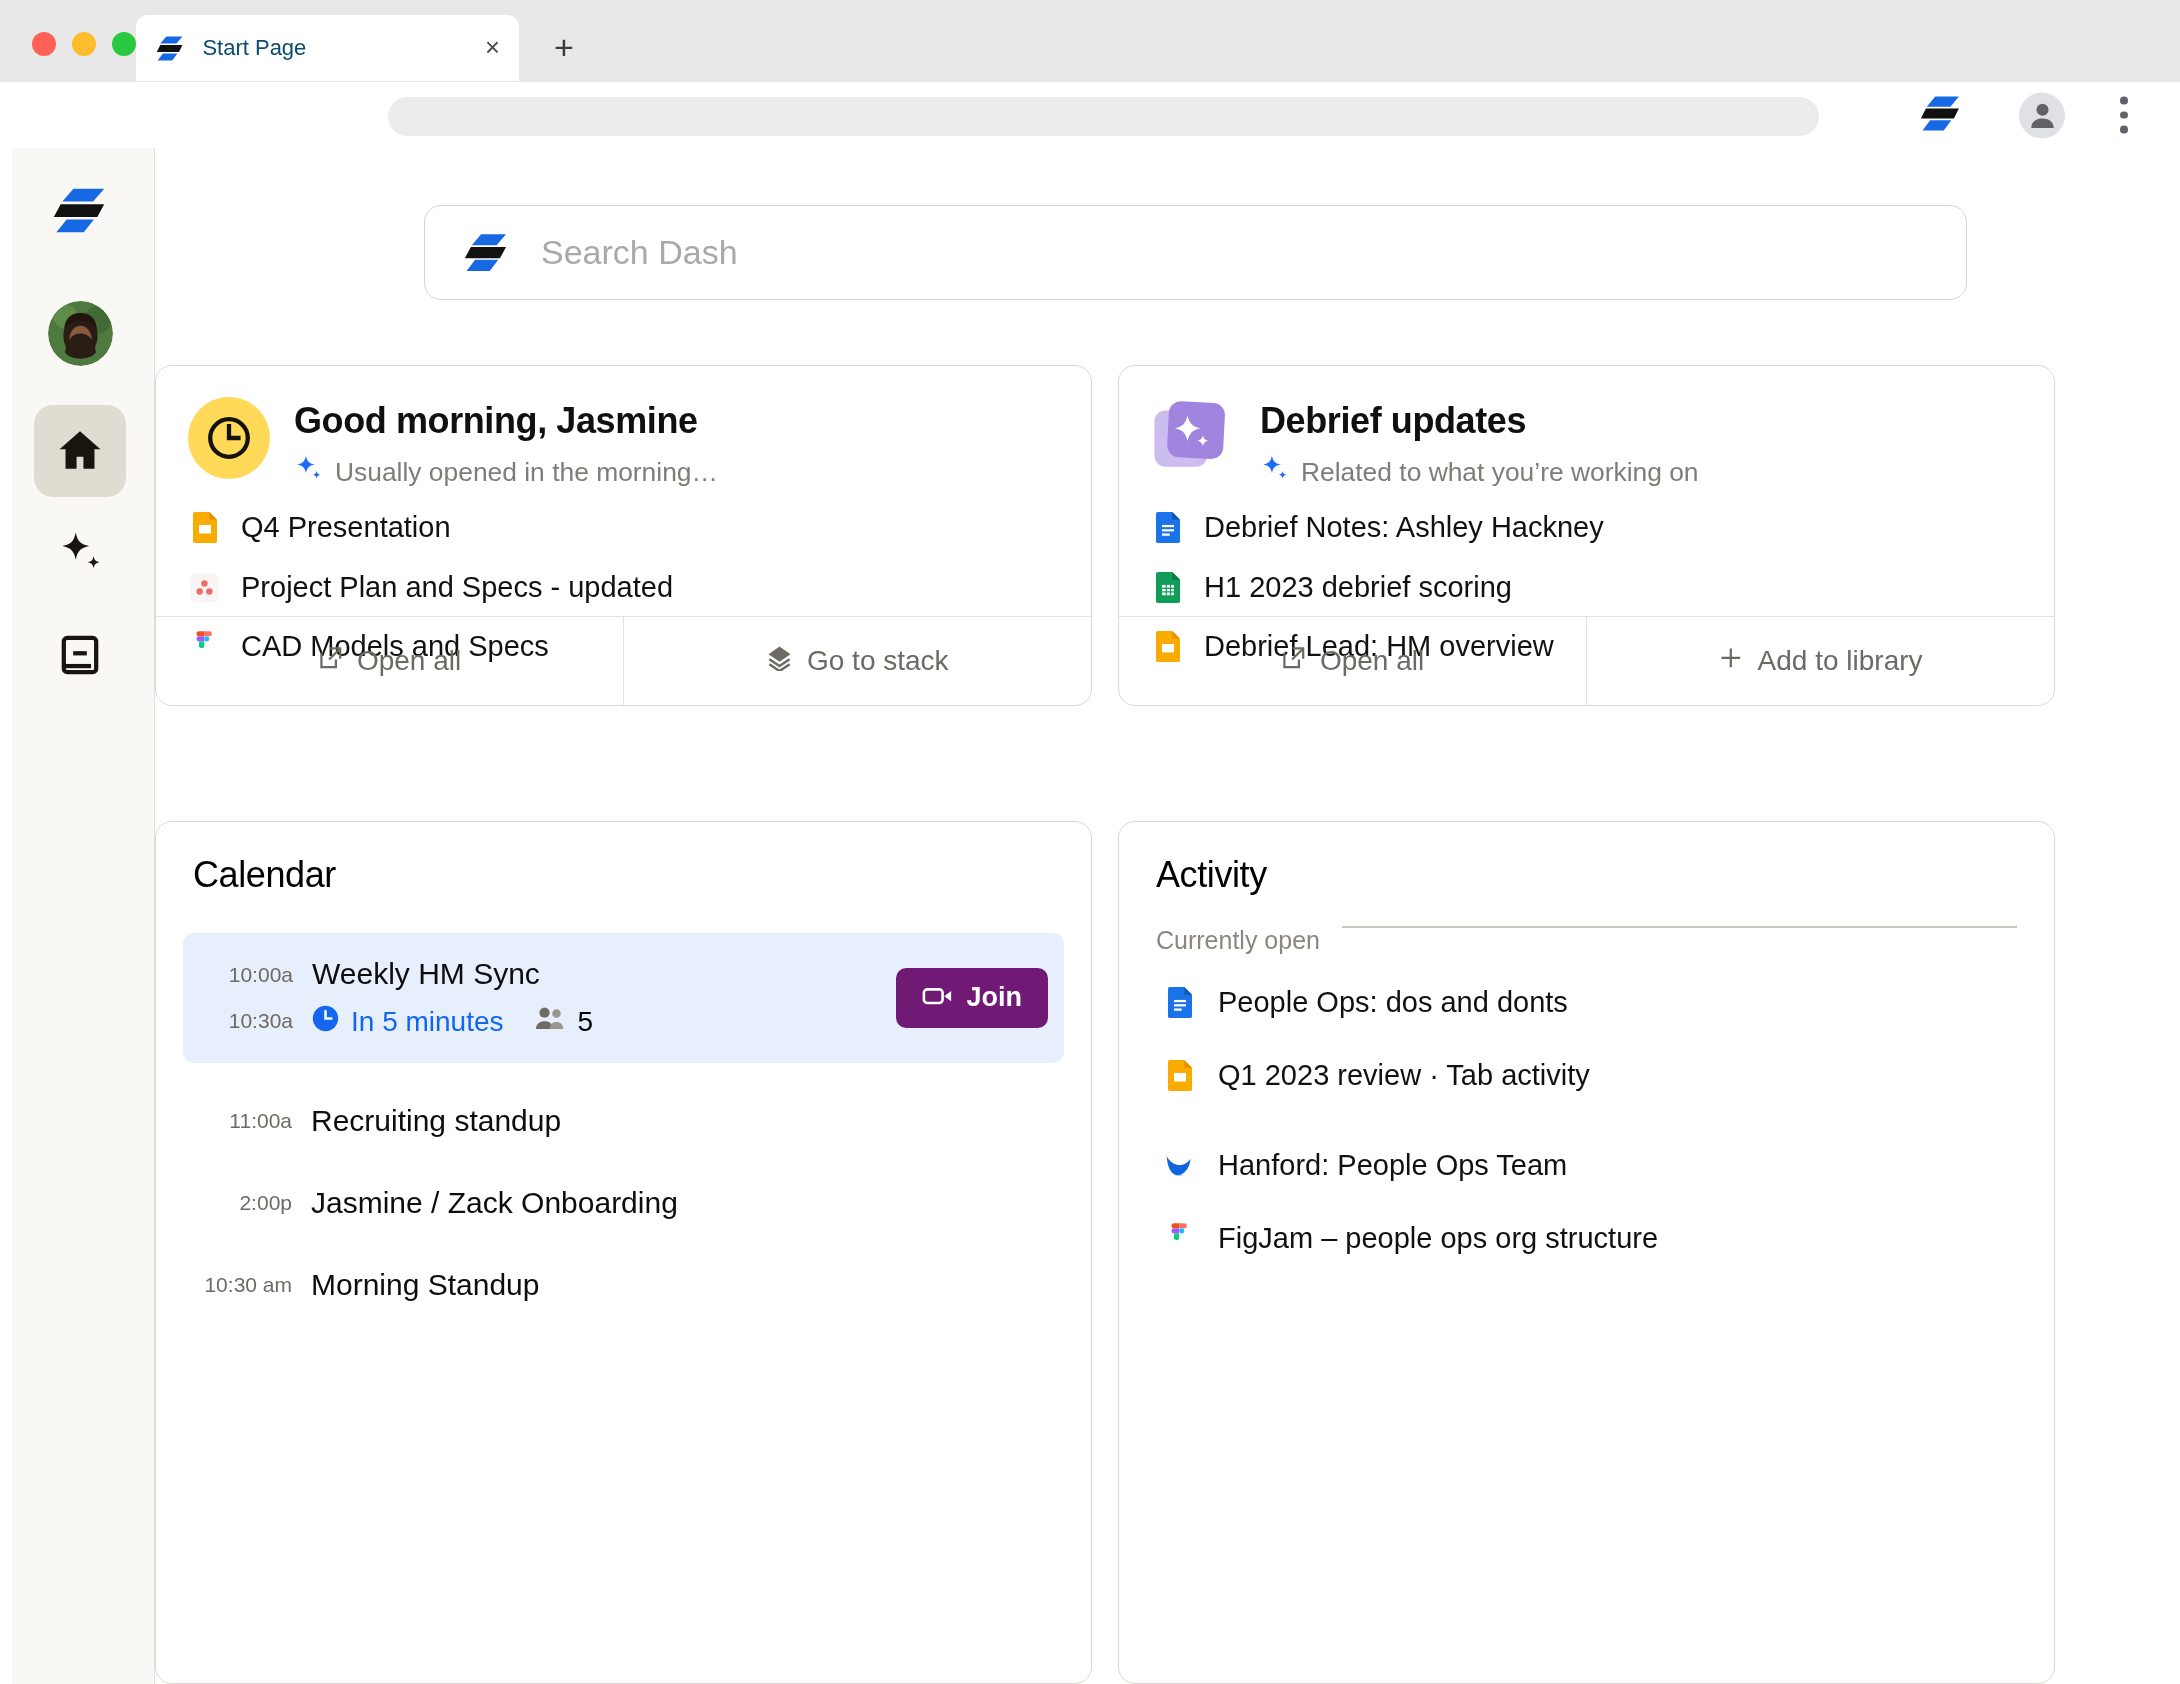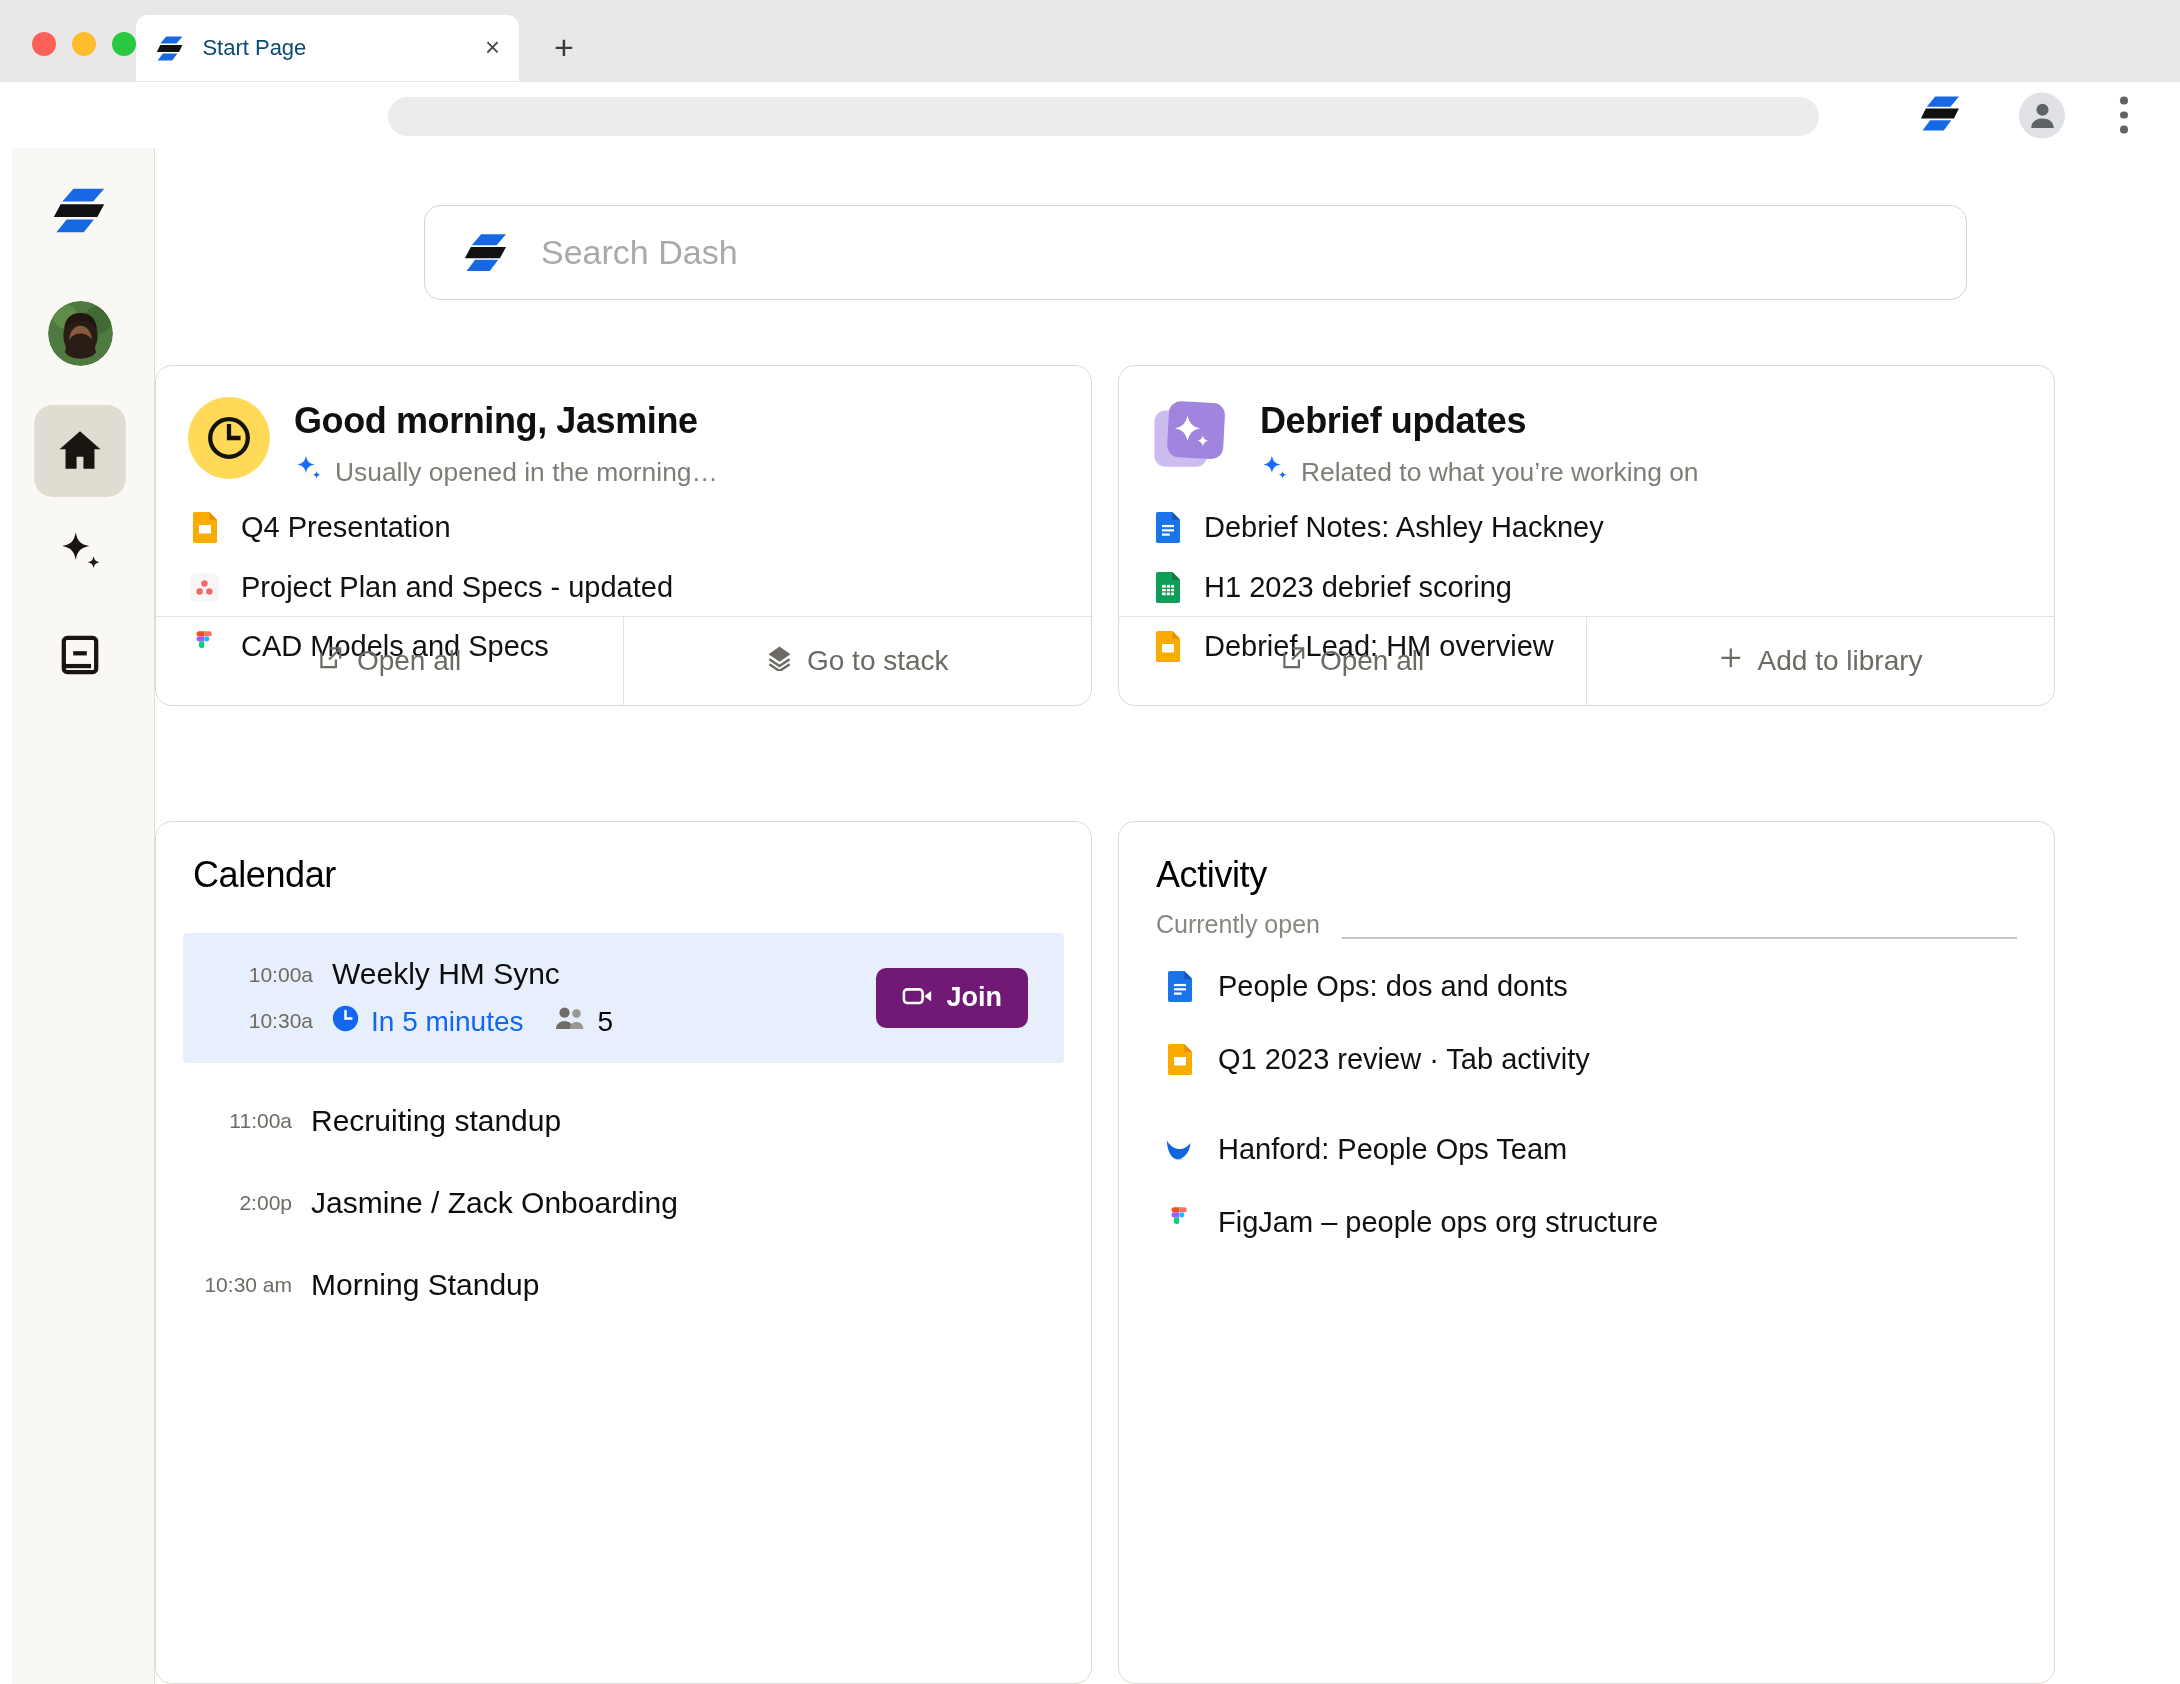--- a/index.html
+++ b/index.html
@@ -244,22 +244,22 @@
   }
   .cal-list { margin-top: 37px; padding: 0 27px; }
   .cal-row {
     display: flex;
     align-items: center;
     padding: 12px 0;
     cursor: pointer;
   }
   .cal-row.highlight {
     background: #e8effc;
-    border-radius: 4px;
-    padding: 24px 21px;
+    border-radius: 11px;
+    padding: 24px 1px;
   }
   .cal-time {
     flex: 0 0 128px;
     text-align: right;
     font-size: 21px;
     color: #6e6b65;
     padding-right: 19px;
   }
   .cal-time .t2 { margin-top: 22px; }
   .cal-body { flex: 1; }
@@ -281,23 +281,23 @@
     padding: 0 25.6px;
     display: flex; align-items: center; gap: 13.6px;
     font-size: 27px; font-weight: bold;
     cursor: pointer;
     margin-right: 15.3px;
   }
 
   
   .act-divider-row {
     display: flex;
-    align-items: flex-end;
+    align-items: flex-start;
     padding: 0 37px;
-    margin-top: 14px;
+    margin-top: 30px;
     gap: 22px;
   }
   .act-divider-row .lbl { font-size: 25px; color: #8a8780; white-space: nowrap; }
   .act-divider-row .line { flex: 1; height: 1.7px; background: #c9c6bf; }
 
   .act-group { padding: 0 37px; margin-top: 25.6px; }
   .act-group-name { font-size: 28px; font-weight: bold; color: #111; }
   .act-group-sub {
     display: flex; align-items: center; gap: 12px;
     margin-top: 12px;

